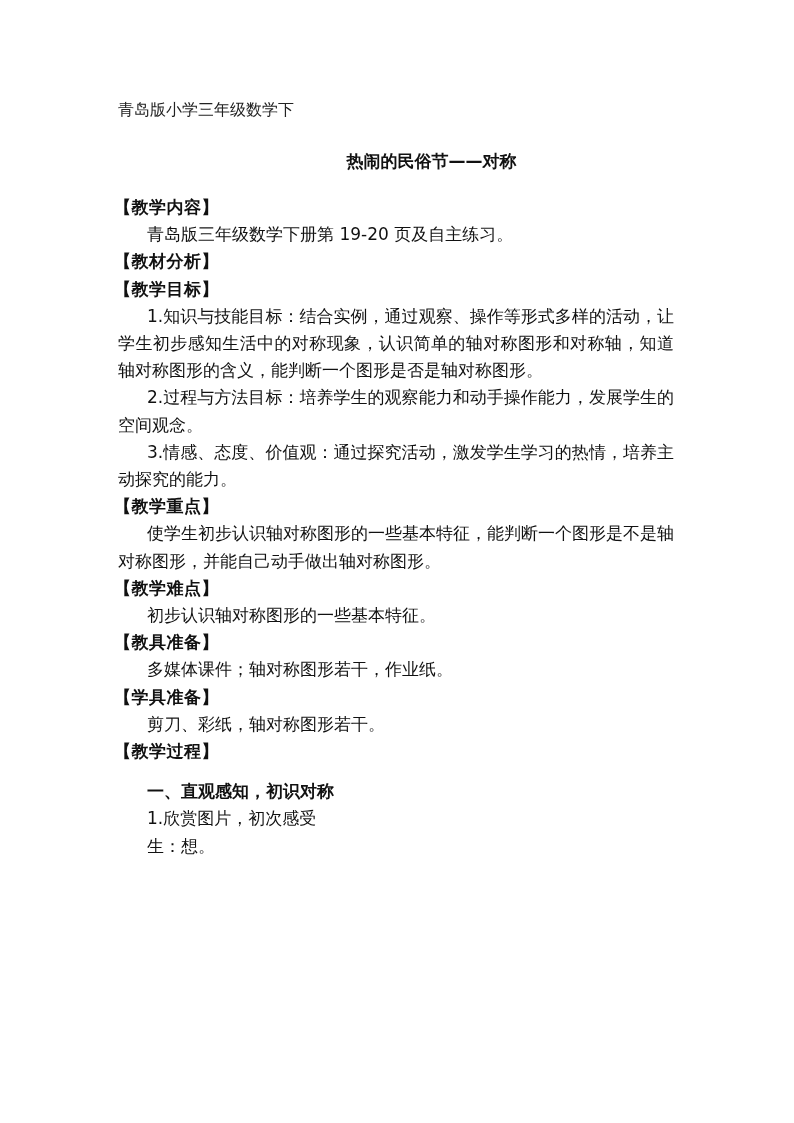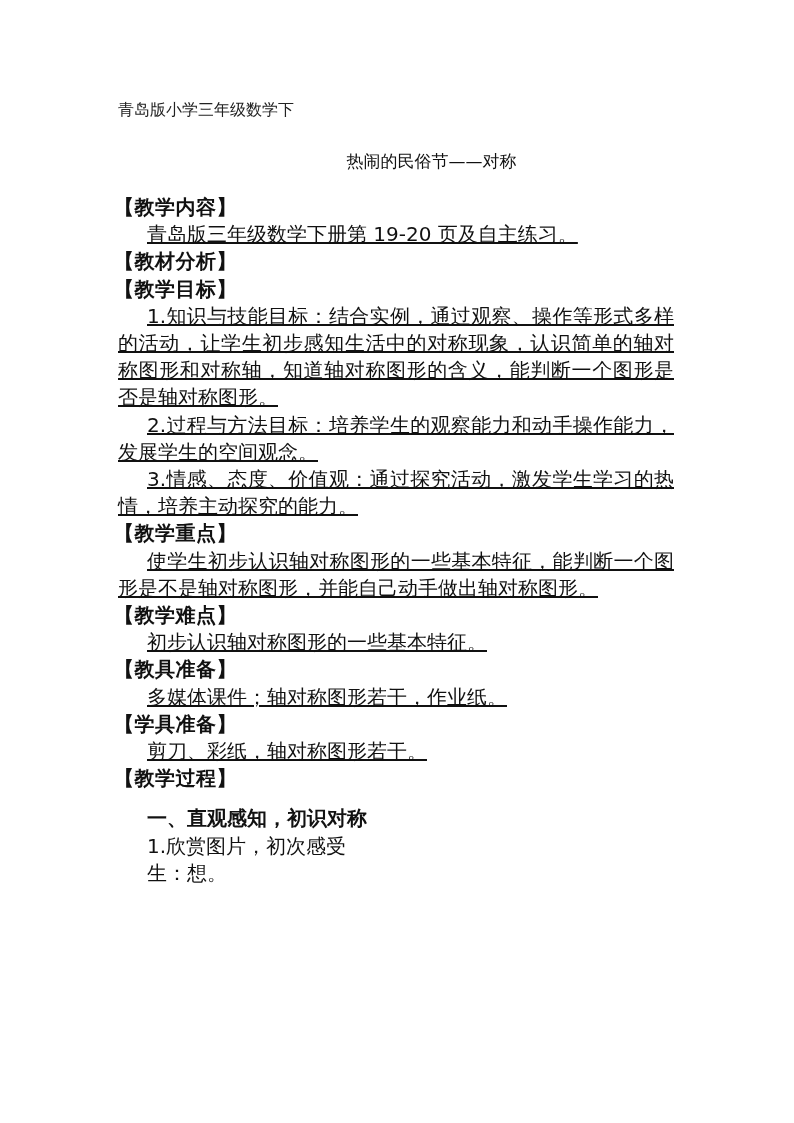--- a/index.html
+++ b/index.html
@@ -1,24 +1,24 @@
 <!DOCTYPE html>
 <html><head>
 <meta charset="utf-8">
 <style>
   html, body { margin:0; padding:0; background:#ffffff; }
   body { width:794px; height:1123px; position:relative; overflow:hidden;
          font-family:"DejaVu Sans", "Liberation Sans", sans-serif; color:#111; }
   .page { position:absolute; left:0; top:0; width:794px; height:893px; }
   .header-line { position:absolute; left:118px; top:100px; font-size:16px; color:#222; }
   .title { position:absolute; left:0; width:794px; top:150px; text-align:center;
-           font-size:17px; font-weight:normal; padding-left:69px; box-sizing:border-box; }
-  .body { position:absolute; left:118px; top:194px; width:556px; font-size:20px; line-height:27.2px; }
+           font-size:17px; font-weight:bold; padding-left:69px; box-sizing:border-box; }
+  .body { position:absolute; left:118px; top:194px; width:556px; font-size:17px; line-height:27.2px; }
   .h { font-weight:bold; margin-left:-4px; letter-spacing:0.5px; }
-  .p { text-indent:29px; text-align:justify;text-decoration:underline; }
+  .p { text-indent:29px; text-align:justify; }
   .sub { padding-left:29px; }
   .subb { padding-left:29px; font-weight:bold;margin-top:13px; }
 </style>
 </head>
 <body>
 
 <div class="page">
   <div class="header-line">青岛版小学三年级数学下</div>
   <div class="title">热闹的民俗节——对称</div>
 

